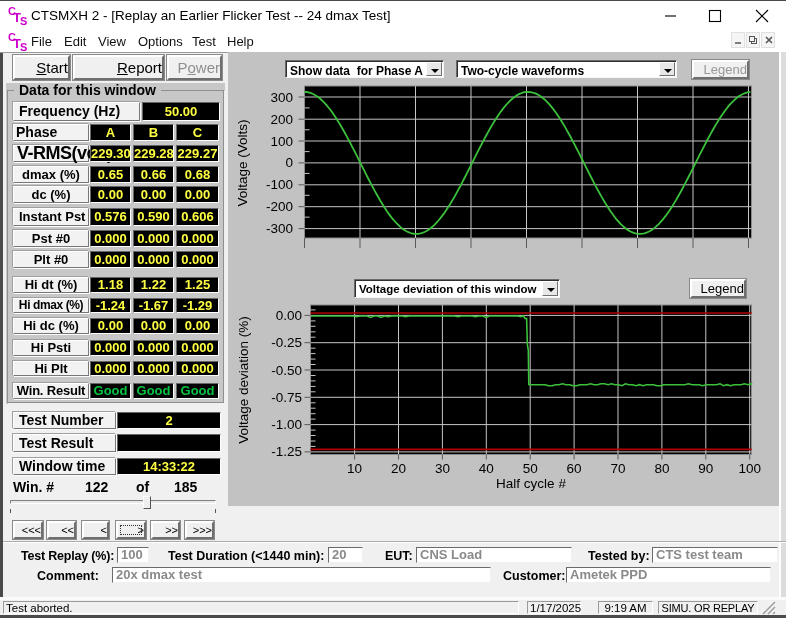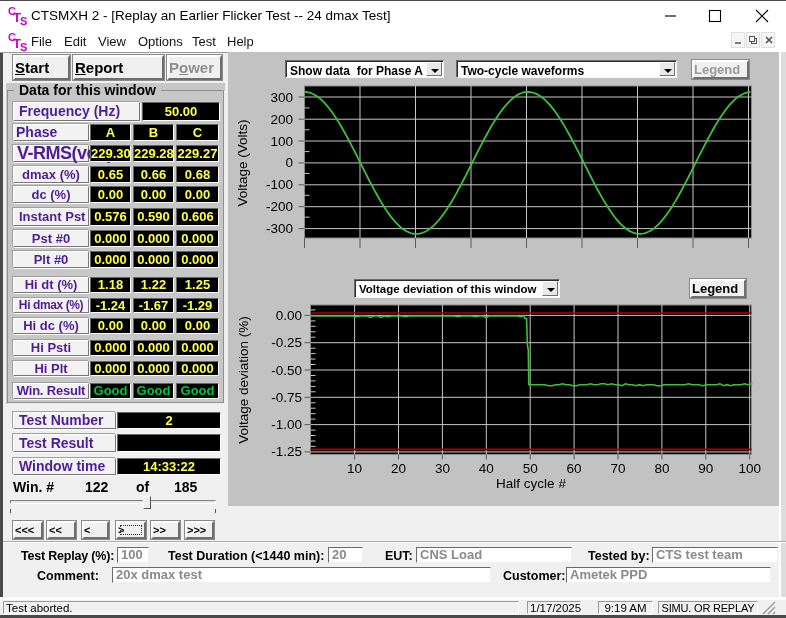--- a/index.html
+++ b/index.html
@@ -11,22 +11,22 @@
 .logo{width:20px;height:20px;font-weight:bold;color:#CC00CC;font-size:11px;line-height:1}
 .logo i{position:absolute;font-style:normal;font-weight:800}
 .chartpanel{left:228px;top:52px;width:551px;height:454px;background:#C2C2C2}
 .leftline{left:0;top:0;width:3px;height:615px;background:#4a4a4a}
 .botline{left:0;top:615px;width:786px;height:3px;background:#4a4a4a}
 .rightedge{left:779px;top:52px;width:7px;height:545px;background:#DCDCDC;border-left:2px solid #fff}
 .menusep{left:0;top:52px;width:786px;height:1px;background:#9a9a9a}
 .groupbg{left:6px;top:83px;width:219px;height:321px;background:#C7C7C7}
 .groupline{left:7px;top:90px;width:217px;height:313px;border:1px solid #8f8f8f;box-shadow:1px 1px 0 #eee}
 .grouptitle{left:14px;top:83px;height:15px;background:#C7C7C7;padding:0 5px;font-weight:bold;font-size:14px;color:#000;line-height:15px;z-index:2}
-.btn3d{background:#F0F0F0;border-top:2px solid #fff;border-left:2px solid #fff;border-right:2px solid #6f6f6f;border-bottom:2px solid #6f6f6f;box-shadow:0 0 0 1px #8a8a8a;text-align:left;color:#000;font-weight:bold}
-.lblcell{white-space:nowrap;background:#F2F2F2;border-top:1px solid #fff;border-left:1px solid #fff;border-right:1px solid #777;border-bottom:1px solid #777;box-shadow:1px 1px 0 #fdfdfd, -1px -1px 0 #9f9f9f;font-weight:bold;color:#4c1d95;text-align:center;font-size:13px;line-height:15px}
+.btn3d{background:#F0F0F0;border-top:2px solid #fff;border-left:2px solid #fff;border-right:2px solid #6f6f6f;border-bottom:2px solid #6f6f6f;box-shadow:0 0 0 1px #8a8a8a;text-align:right;color:#000;font-weight:normal}
+.lblcell{white-space:nowrap;background:#F2F2F2;border-top:1px solid #fff;border-left:1px solid #fff;border-right:1px solid #777;border-bottom:1px solid #777;box-shadow:1px 1px 0 #fdfdfd, -1px -1px 0 #9f9f9f;font-weight:bold;color:#000000;text-align:center;font-size:13px;line-height:15px}
 .valcell{background:#000;border-top:1px solid #666;border-left:1px solid #666;border-right:1px solid #fff;border-bottom:1px solid #fff;color:#FFFF42;font-weight:bold;text-align:center;font-size:13px;line-height:15px}
 .good{color:#00C341}
 .combo{background:#fff;border-top:1.5px solid #6a6a6a;border-left:1.5px solid #6a6a6a;border-right:1.5px solid #F5F5F5;border-bottom:1.5px solid #F5F5F5;box-shadow:inset 1px 1px 0 #2f2f2f;font-weight:bold;font-size:12px;color:#000}
 .combo .tx{position:absolute;left:4px;top:2.5px;white-space:nowrap}
 .carr{position:absolute;right:1px;top:1px;bottom:1px;width:16px;background:#E8E8E8;border-top:1px solid #fff;border-left:1px solid #fff;border-right:1px solid #707070;border-bottom:1px solid #707070;}
 .carr:after{content:"";position:absolute;left:4px;top:6px;border-left:4px solid transparent;border-right:4px solid transparent;border-top:4px solid #000}
 .inp{background:#fff;border-top:1.5px solid #6a6a6a;border-left:1.5px solid #6a6a6a;border-right:1.5px solid #F0F0F0;border-bottom:1.5px solid #F0F0F0;font-weight:bold;font-size:13px;color:#8a8a8a;padding:1px 3px;white-space:nowrap;overflow:hidden}
 .blbl{font-weight:bold;font-size:12.5px;color:#000;white-space:nowrap}
 .statusbar{left:0;top:600px;width:786px;height:15px;background:#F0F0F0}
 .sseg{top:1px;height:13px;border-top:1px solid #9a9a9a;border-left:1px solid #9a9a9a;border-right:1px solid #fff;border-bottom:1px solid #fff;font-size:11.5px;color:#000;padding:0 2px;line-height:12px}

